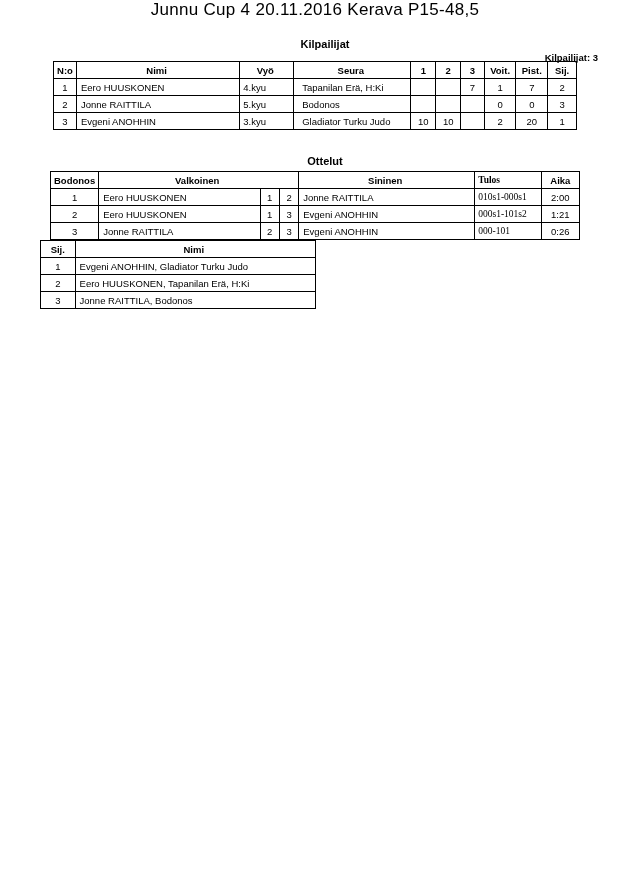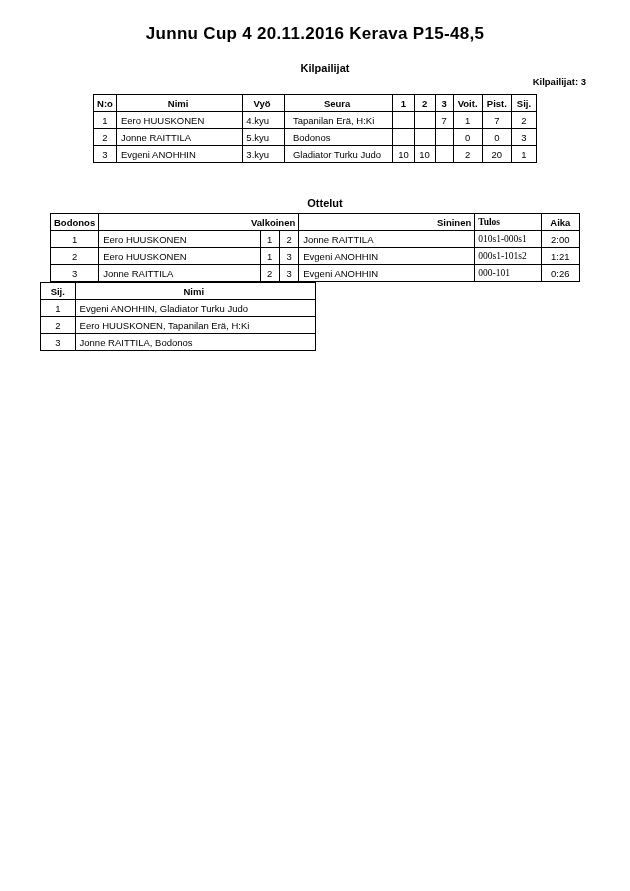--- a/index.html
+++ b/index.html
@@ -16,27 +16,26 @@
     overflow: hidden;
   }
   .page {
     position: relative;
     width: 630px;
     height: 891px;
   }
   .title {
     text-align: center;
     font-size: 17px;
-    font-weight: bold;
+    font-weight: normal;
     letter-spacing: 0.3px;
-    margin-top: 24px;
   }
   .competitors-count {
     position: absolute;
-    right: 44px;
+    right: 32px;
     top: 52px;
     font-size: 9.5px;
     font-weight: bold;
   }
   .section-heading {
     text-align: center;
     font-size: 11px;
     font-weight: bold;
     margin-top: 18px;
     margin-bottom: 4px;
@@ -59,22 +58,22 @@
     font-weight: bold;
     text-align: center;
   }
   .tbl-wrap {
     display: flex;
     justify-content: center;
   }
 
   
   #t-kilpailijat {
-    width: 444px;
-    margin: 16px auto;
+    width: 524px;
+    margin: 7px auto;
   }
   #t-kilpailijat .c-no    { width: 16px;  text-align: center; }
   #t-kilpailijat .c-nimi  { width: 176px; text-align: left; padding-left: 4px; }
   #t-kilpailijat .c-vyo   { width: 54px;  text-align: left; }
   #t-kilpailijat .c-seura { width: 110px; text-align: left; padding-left: 8px; }
   #t-kilpailijat .c-m     { width: 20px;  text-align: center; }
   #t-kilpailijat .c-voit  { width: 26px;  text-align: center; }
   #t-kilpailijat .c-pist  { width: 26px;  text-align: center; }
   #t-kilpailijat .c-sij   { width: 24px;  text-align: center; }
   #t-kilpailijat thead .c-nimi,
@@ -87,21 +86,21 @@
     margin: 0 auto;
   }
   #t-ottelut .c-ottelu { width: 28px; text-align: center; }
   #t-ottelut .c-white  { width: 170px; text-align: left; padding-left: 4px; }
   #t-ottelut .c-wp     { width: 14px; text-align: center; }
   #t-ottelut .c-bp     { width: 14px; text-align: center; }
   #t-ottelut .c-blue   { width: 190px; text-align: left; padding-left: 4px; }
   #t-ottelut .c-tulos  { width: 62px; text-align: left; font-family: Liberation Serif, serif; }
   #t-ottelut .c-aika   { width: 34px; text-align: center; }
   #t-ottelut thead .c-white,
-  #t-ottelut thead .c-blue { text-align: right; padding-left: 0; }
+  #t-ottelut thead .c-blue { text-align: center; padding-left: 0; }
 
   
   #t-tulokset {
     width: 276px;
     margin-left: 40px;
   }
   #t-tulokset .c-sij  { width: 30px; text-align: center; }
   #t-tulokset .c-nimi { width: 244px; text-align: left; padding-left: 4px; }
   #t-tulokset thead .c-nimi { text-align: center; padding-left: 0; }
 

